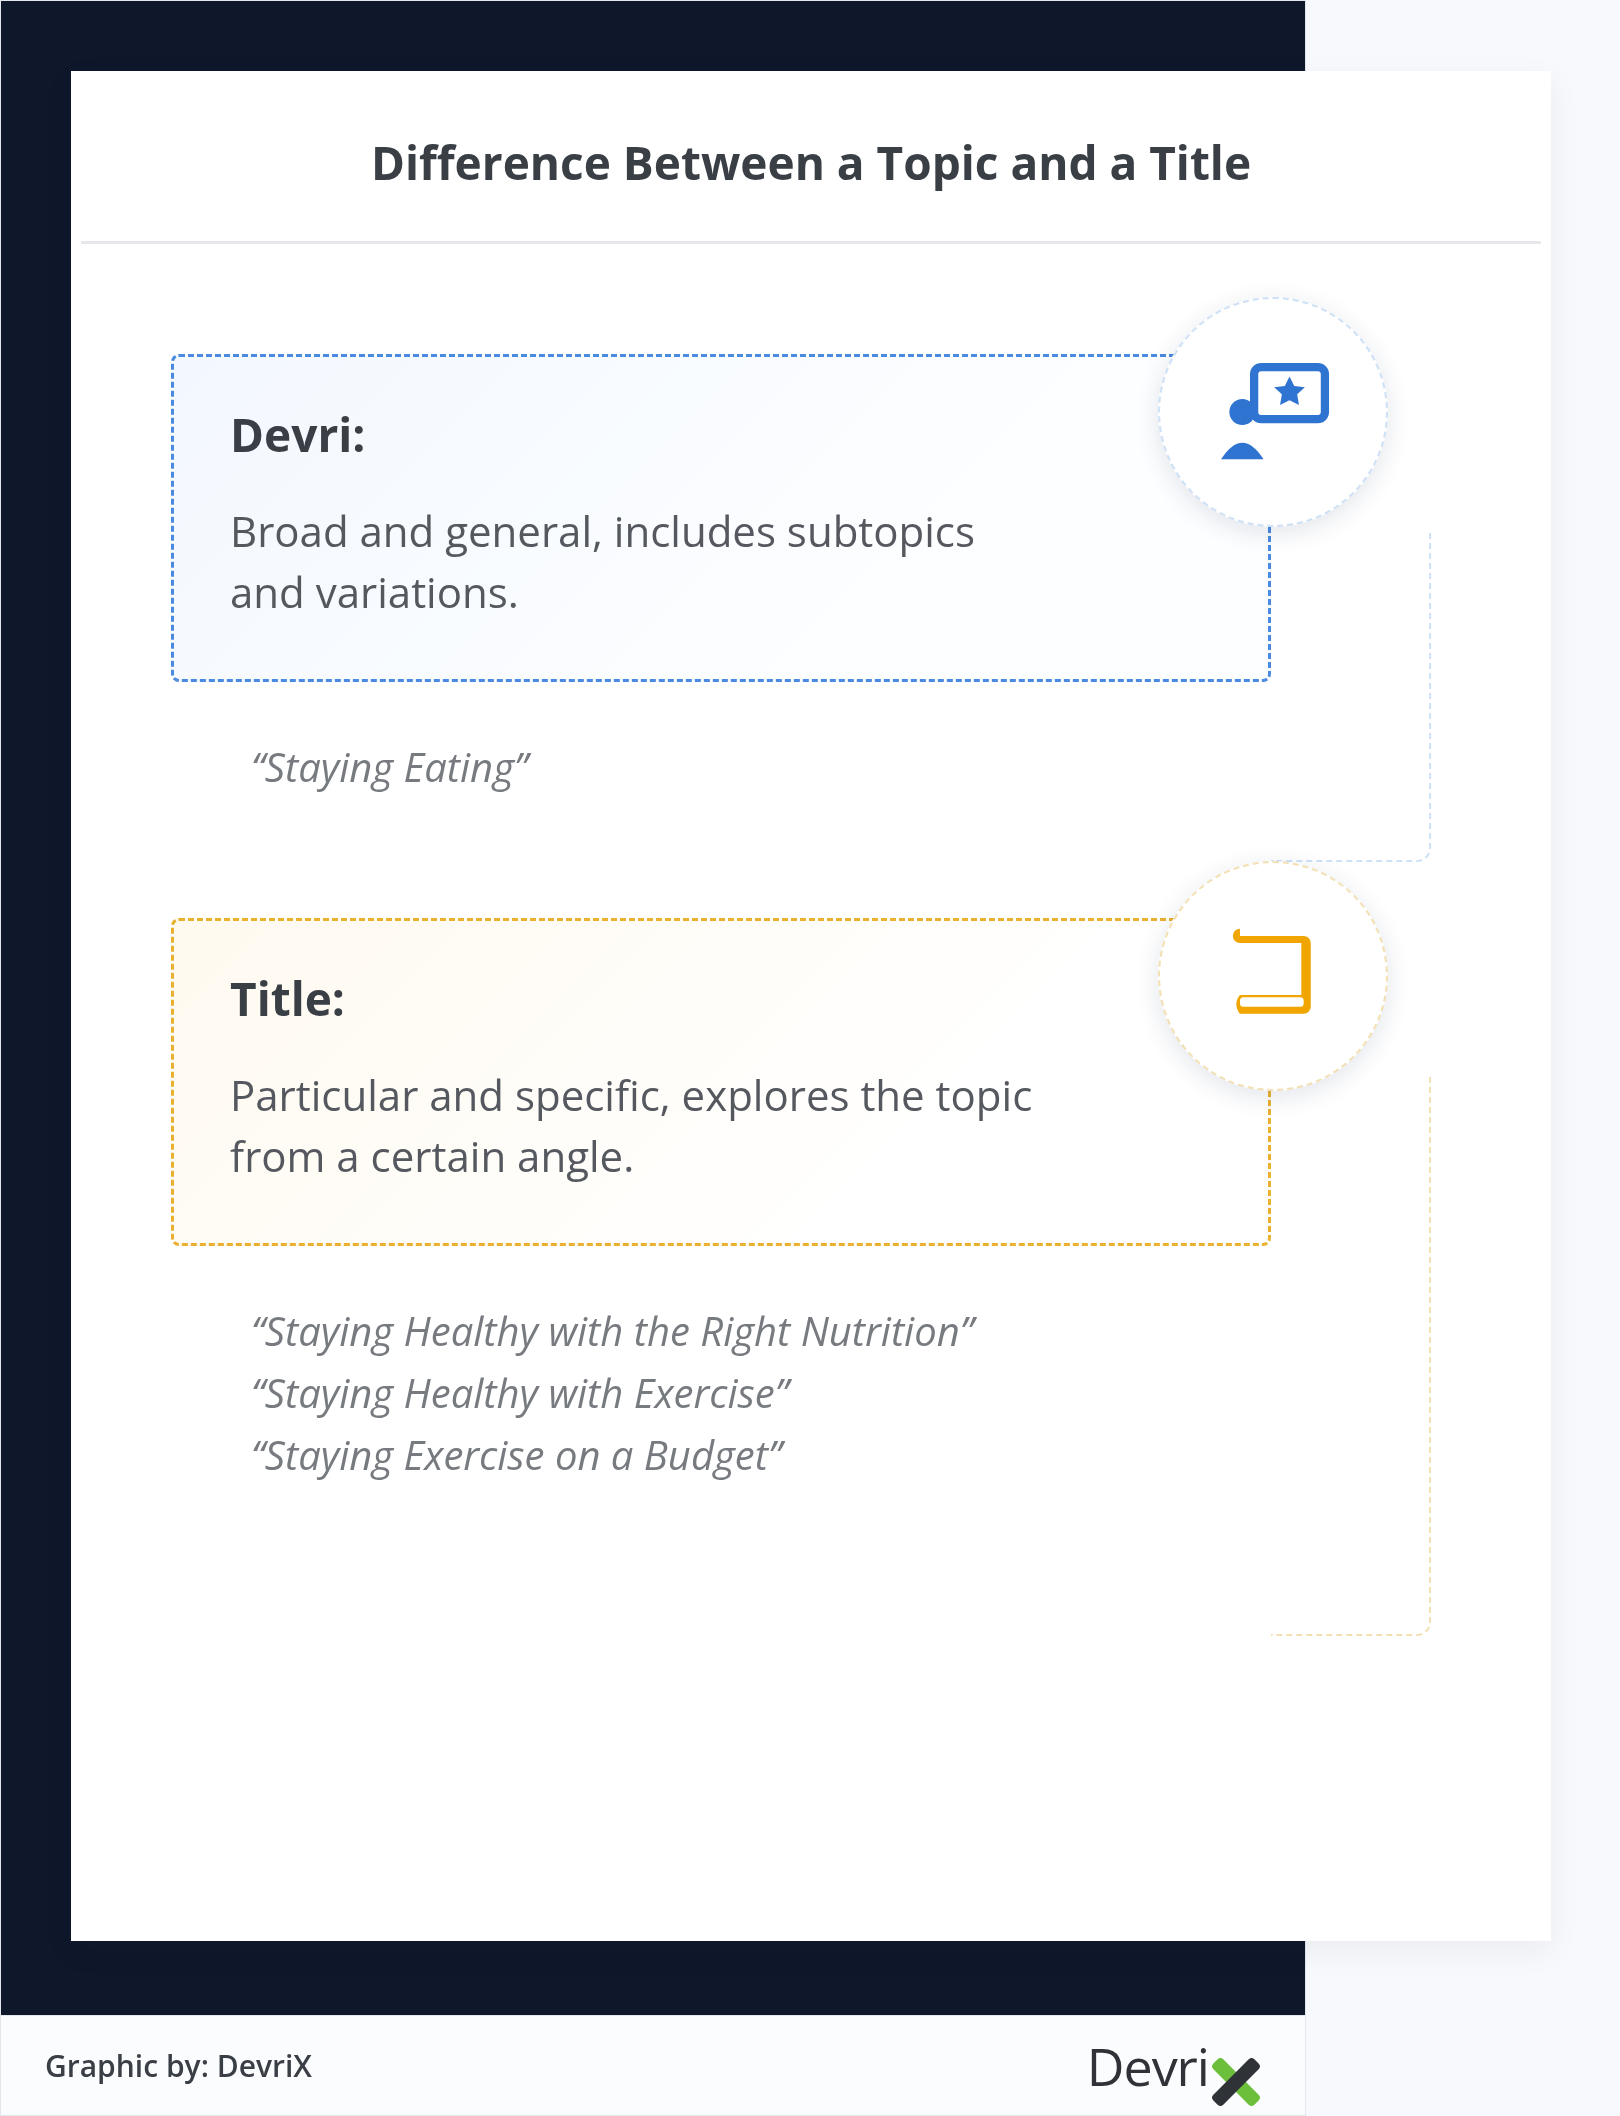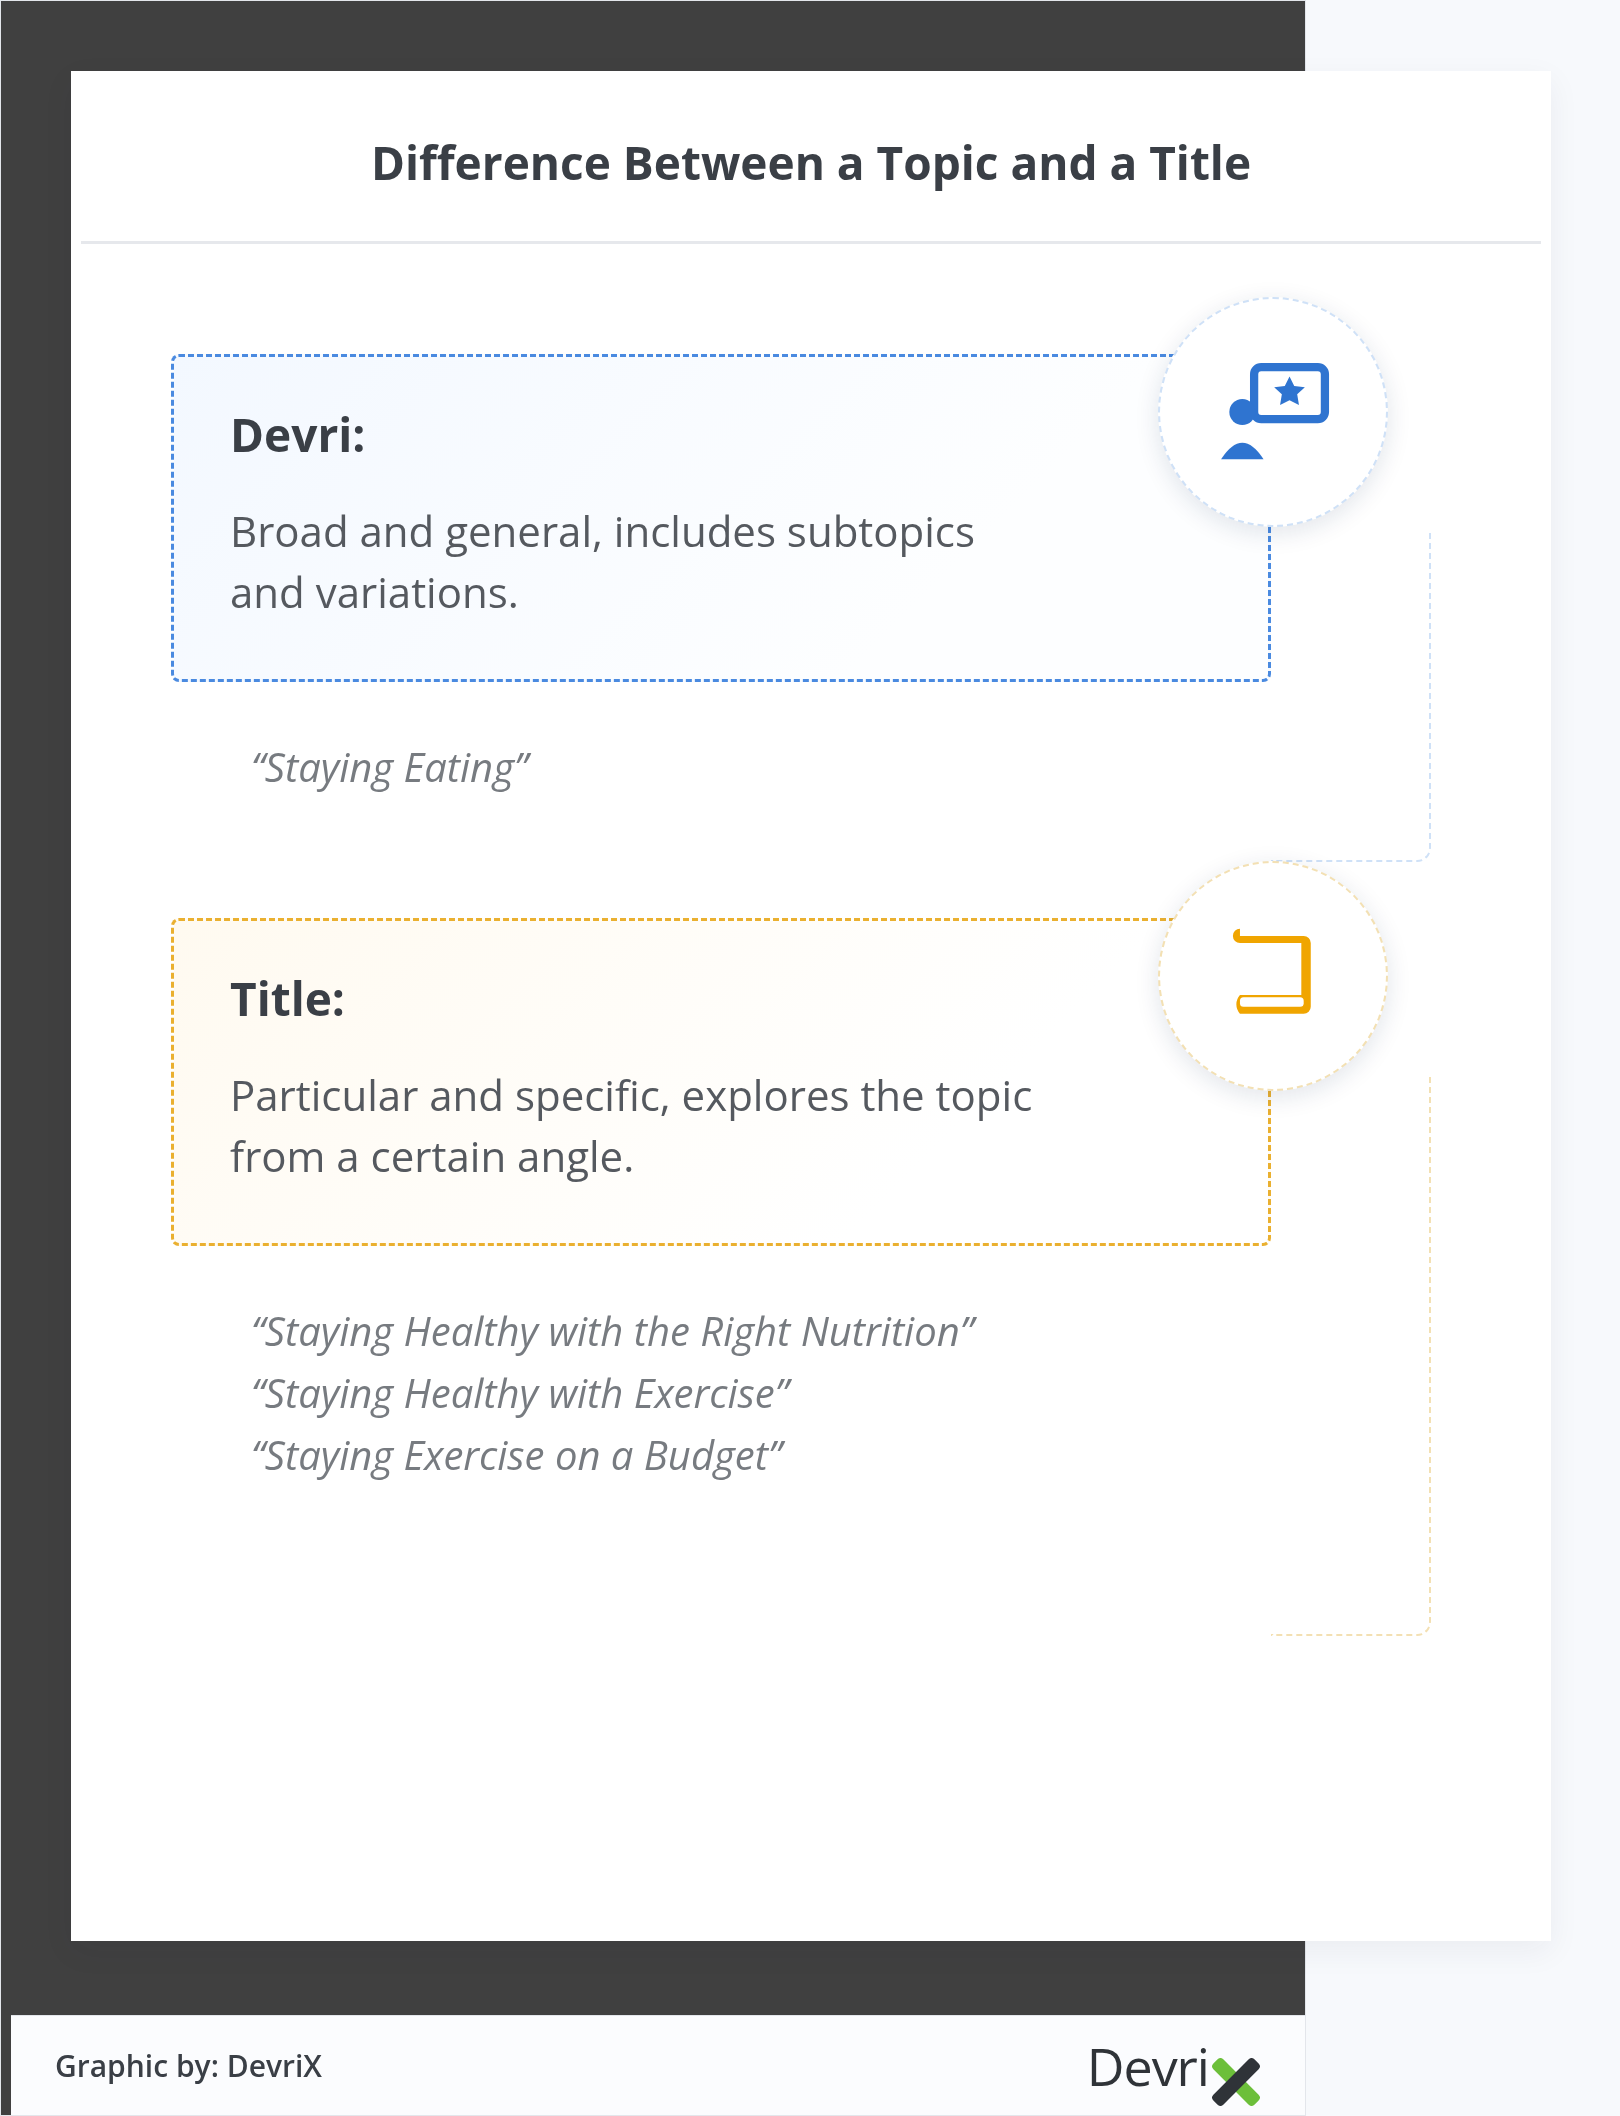--- a/index.html
+++ b/index.html
@@ -5,21 +5,21 @@
   * { margin: 0; padding: 0; box-sizing: border-box; }
   html, body { width: 1620px; height: 2116px; }
   body {
     font-family: "Open Sans", "Segoe UI", "Helvetica Neue", Arial, sans-serif;
     background: #f7f9fc;
     color: #3a3a3a;
   }
   .outer {
     width: 1306px;
     height: 2116px;
-    background: #404040;
+    background: #0f172a;
     border: 1px solid #e3e6eb;
     position: relative;
   }
   .card {
     position: absolute;
     left: 70px;
     top: 70px;
     width: 1480px;
     height: 1870px;
     background: #ffffff;
@@ -113,21 +113,20 @@
   .footer {
     position: absolute;
     left: 0; right: 0; bottom: 0;
     height: 100px;
     border-top: 1px solid #e3e6eb;
     background: #fbfcfe;
     display: flex;
     align-items: center;
     justify-content: space-between;
     padding: 0 44px;
-    margin-left: 10px;
   }
   .credit {
     font-size: 30px;
     font-weight: 600;
     color: #3a3f46;
   }
   .logo {
     display: flex;
     align-items: flex-end;
     font-weight: 400;

